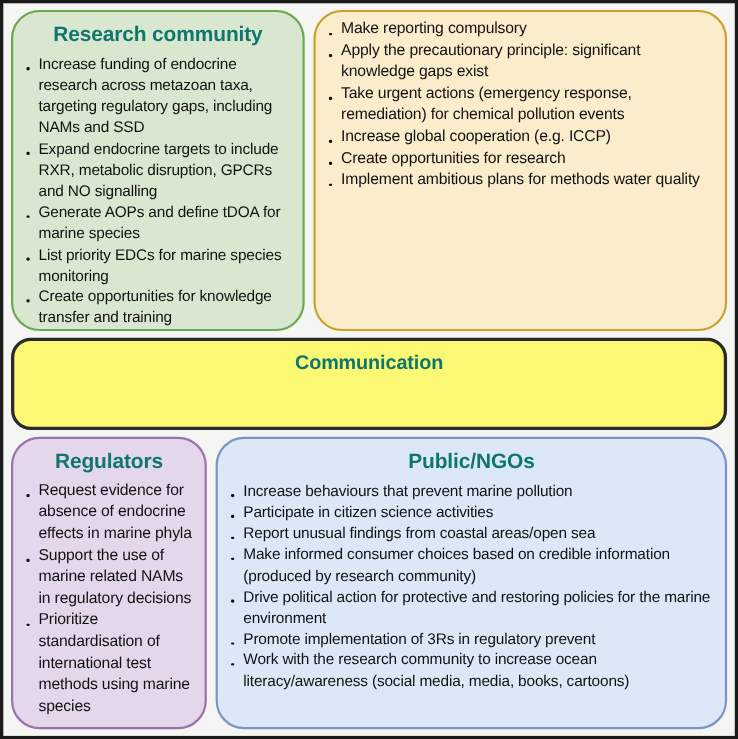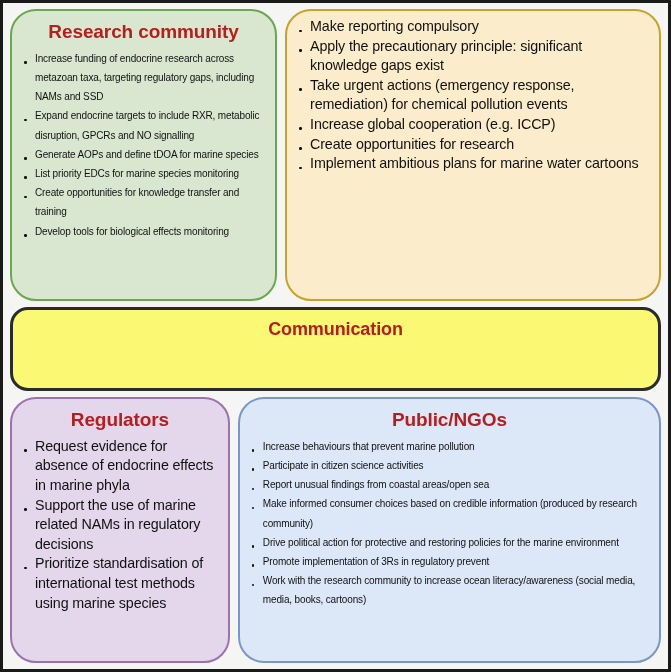--- a/index.html
+++ b/index.html
@@ -72,38 +72,38 @@
     flex: 1 1 auto;
     background: #dce7f8;
     border-color: #7a96c9;
   }
 
   .card-title {
     text-align: center;
     font-weight: bold;
     font-size: 19px;
     line-height: 1.25;
-    color: #b91c1c;
+    color: #0f766e;
     margin: 3px 0 5px 0;
     letter-spacing: -0.1px;
   }
   .card-communication .card-title {
     font-size: 18px;
     margin: 4px 0 6px 0;
   }
 
   ul.bullets {
     list-style: none;
     margin: 0;
     padding: 0;
   }
   ul.bullets > li {
     position: relative;
     padding-left: 13px;
-    font-size: 10px;
+    font-size: 14px;
     line-height: 19.2px;
     color: #111111;
     margin: 0 0 0 0;
     letter-spacing: -0.15px;
   }
   ul.bullets > li::before {
     content: "";
     position: absolute;
     left: 2px;
     top: 12.5px;
@@ -140,21 +140,21 @@
         </ul>
       </div>
 
       <div class="card card-policy">
         <ul class="bullets">
           <li>Make reporting compulsory</li>
           <li>Apply the precautionary principle: significant knowledge gaps exist</li>
           <li>Take urgent actions (emergency response, remediation) for chemical pollution events</li>
           <li>Increase global cooperation (e.g. ICCP)</li>
           <li>Create opportunities for research</li>
-          <li>Implement ambitious plans for marine water cartoons</li>
+          <li>Implement ambitious plans for methods water quality</li>
         </ul>
       </div>
 
     </div>
 
     <div class="card card-communication">
       <div class="card-title">Communication</div>
 
     </div>
 

